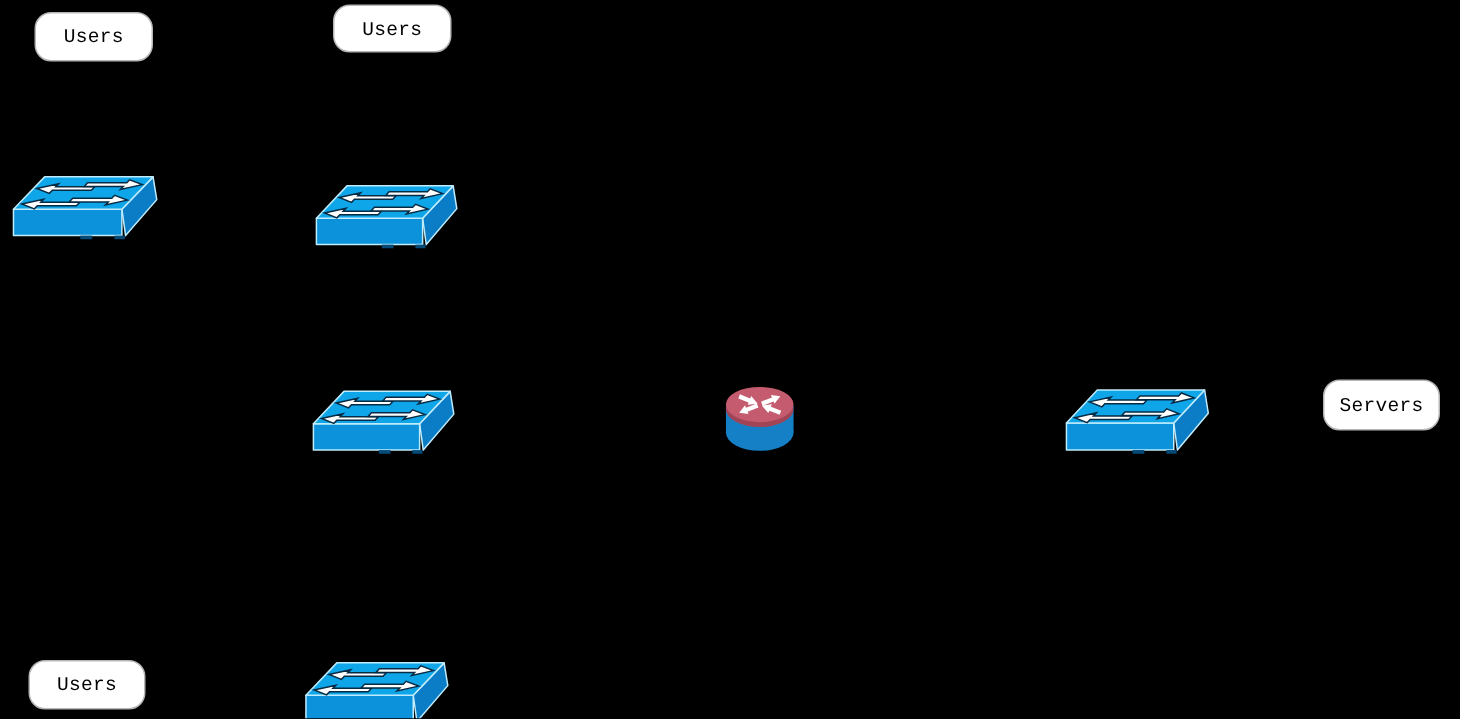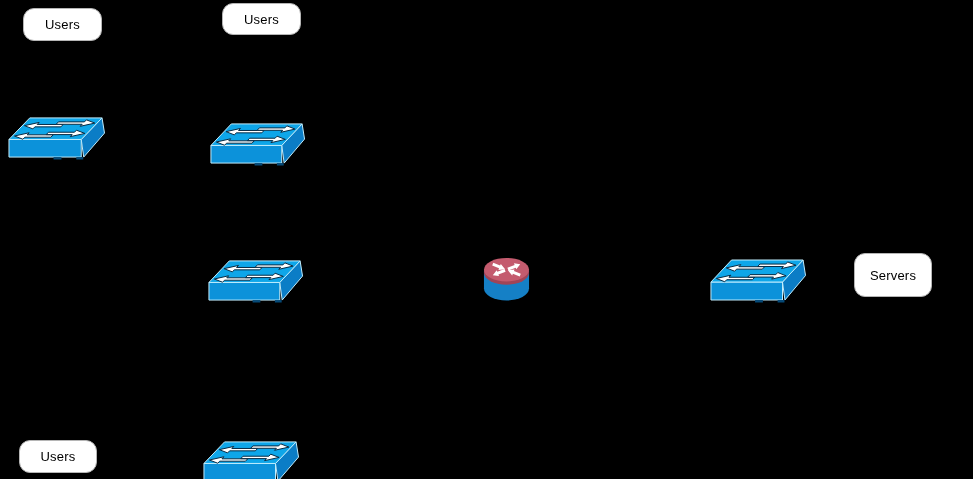--- a/index.html
+++ b/index.html
@@ -1,21 +1,21 @@
 <!DOCTYPE html>
 <html style="--background-color: #000000; --label-bg: #ffffff; --label-text: #000000; --switch-top: #0ea6e9; --switch-front: #0c92da; --switch-side: #0b7dc6; --switch-outline: #bfecfd; --switch-nub: #064a78; --arrow-fill: #ffffff; --arrow-outline: #082b44; --router-top: #c45b6e; --router-rim: #a04456; --router-body: #1580c6;"><head>
 <meta charset="utf-8">
 <style>
   html,body{margin:0;padding:0;background:#000;}
   .canvas{
     position:relative;
     width:973px;height:479px;
     background:var(--background-color,#000);
     overflow:hidden;
-    font-family:Liberation Sans, sans-serif;
+    font-family:Liberation Mono, monospace;
   }
   .node{position:absolute;}
   .node svg{width:100%;height:100%;display:block;}
   .dlabel{
     position:absolute;
     background:var(--label-bg,#fff);
     color:var(--label-text,#000);
     border:1px solid #b5b5b5;
     border-radius:11px;
     display:flex;align-items:center;justify-content:center;
@@ -36,21 +36,21 @@
   .arw2{fill:var(--arrow-fill,#fff);}
 </style>
 </head>
 <body>
 
 <div class="canvas">
 
   <div class="dlabel" style="left: 23px; top: 8px; width: 79px; height: 33px;">Users</div>
   <div class="dlabel" style="left: 222px; top: 3px; width: 79px; height: 32px;">Users</div>
   <div class="dlabel" style="left: 19px; top: 440px; width: 78px; height: 33px;">Users</div>
-  <div class="dlabel" style="left: 854px; top: 253px; width: 78px; height: 44px;">Servers</div>
+  <div class="dlabel" style="left: 882px; top: 253px; width: 78px; height: 34px;">Servers</div>
 
   <div class="node" style="left: 7px; top: 114px; width: 99px; height: 46px;">
   <svg viewBox="0 0 100 47" preserveAspectRatio="none">
     <polygon class="sw-face sw-side" points="75,26 96,4 98.5,19.5 77.5,44"></polygon>
     <polygon class="sw-face sw-front" points="2,26 75,26 75,44 2,44"></polygon>
     <polygon class="sw-face sw-top" points="2,26 23,4 96,4 75,26"></polygon>
     <rect class="sw-nub" x="47" y="44" width="8" height="2.5"></rect>
     <rect class="sw-nub" x="70" y="44" width="7" height="2.5"></rect>
     <g transform="matrix(0.73,0,0.21,-0.22,2,26)">
       <polygon class="arw" points="3,64 19,79 19,69.5 55,69.5 55,58.5 19,58.5 19,49"></polygon>

